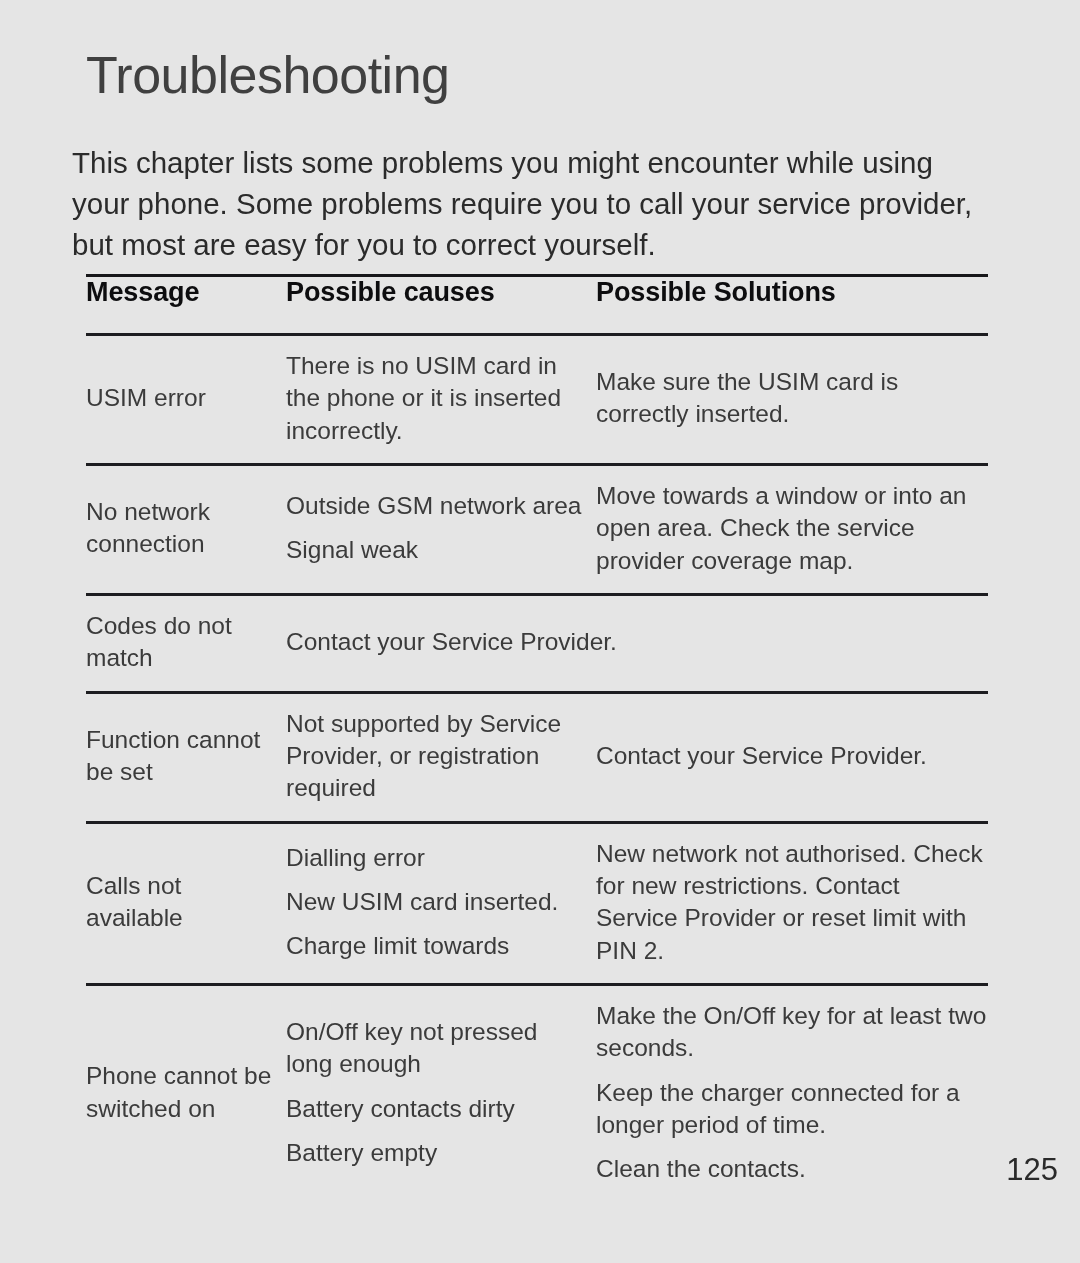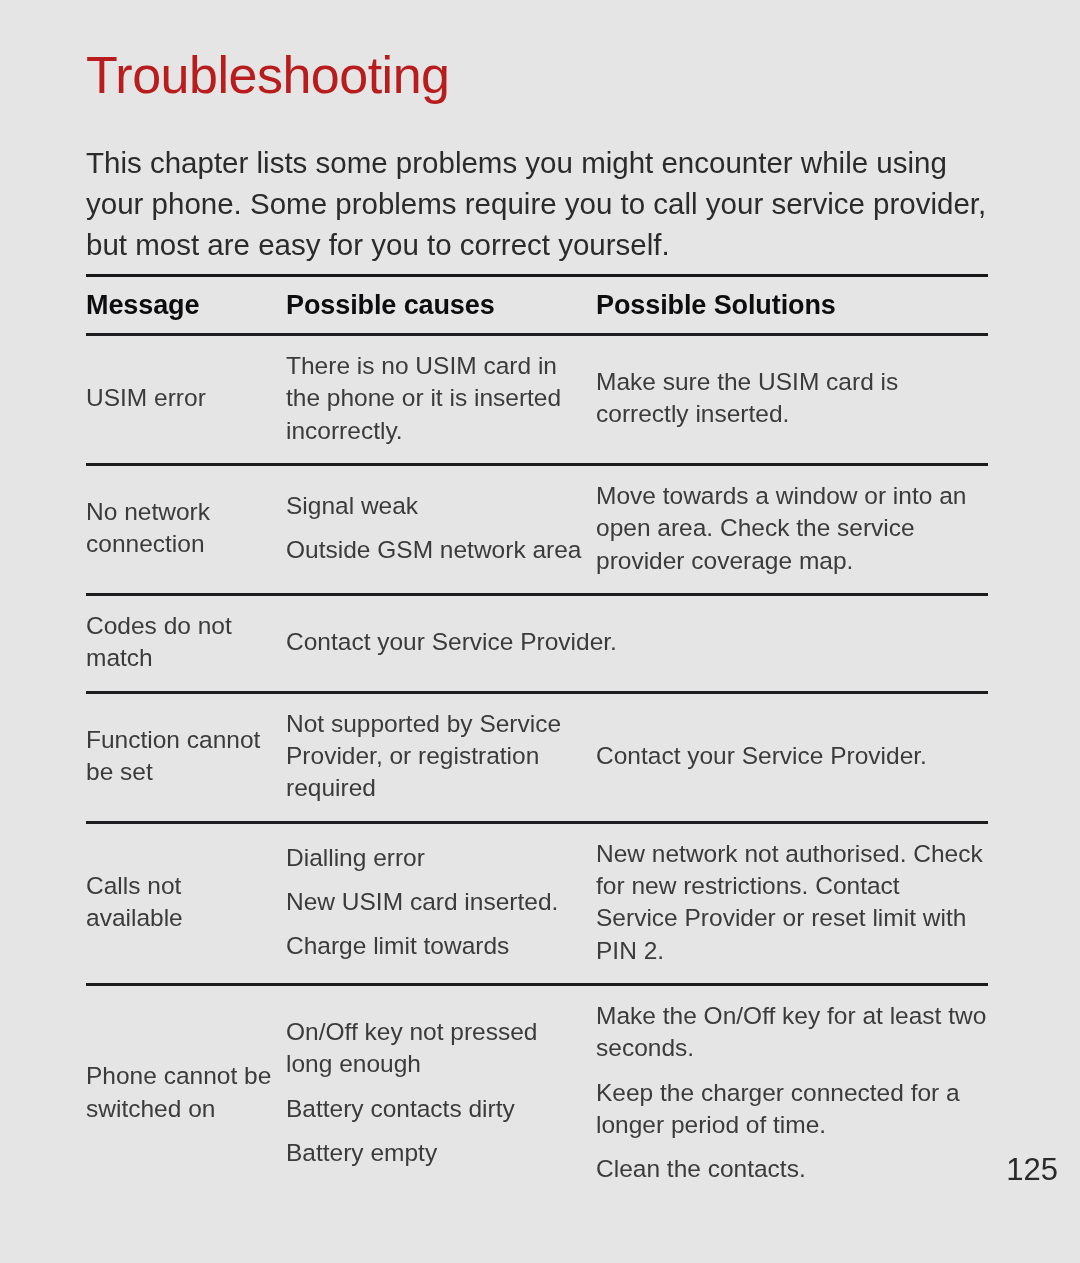--- a/index.html
+++ b/index.html
@@ -22,27 +22,27 @@
     box-sizing: border-box;
   }
 
   .page-title {
     position: absolute;
     left: 86px;
     top: 48px;
     font-size: 52px;
     font-weight: 300;
     letter-spacing: -0.5px;
-    color: #b91c1c;
+    color: #404040;
     line-height: 1.05;
   }
 
   .intro {
     position: absolute;
-    left: 86px;
+    left: 72px;
     top: 142px;
     width: 910px;
     font-size: 29.5px;
     line-height: 1.39;
     color: #2b2b2b;
     font-weight: 400;
   }
 
   .table-wrap {
     position: absolute;
@@ -79,21 +79,21 @@
     padding-right: 6px;
     box-sizing: border-box;
   }
   .col-sol {
     flex: 1 1 auto;
     box-sizing: border-box;
   }
 
   .header-row {
     height: 56px;
-    align-items: center;
+    align-items: flex-start;
   }
   .header-row .col-msg,
   .header-row .col-cause,
   .header-row .col-sol {
     font-size: 27px;
     font-weight: bold;
     color: #0d0d0f;
     letter-spacing: -0.1px;
   }
 
@@ -153,22 +153,22 @@
       </div>
       <div class="col-sol cell-text">
         <div class="para">Make sure the USIM card is correctly inserted.</div>
       </div>
     </div>
     <div class="rule thin"></div>
 
     <div class="row body-row">
       <div class="col-msg cell-text">No network connection</div>
       <div class="col-cause cell-text">
+        <div class="para">Outside GSM network area</div>
         <div class="para">Signal weak</div>
-        <div class="para">Outside GSM network area</div>
       </div>
       <div class="col-sol cell-text">
         <div class="para">Move towards a window or into an open area. Check the service provider coverage map.</div>
       </div>
     </div>
     <div class="rule thin"></div>
 
     <div class="row body-row">
       <div class="col-msg cell-text">Codes do not match</div>
       <div class="col-sol cell-text">

